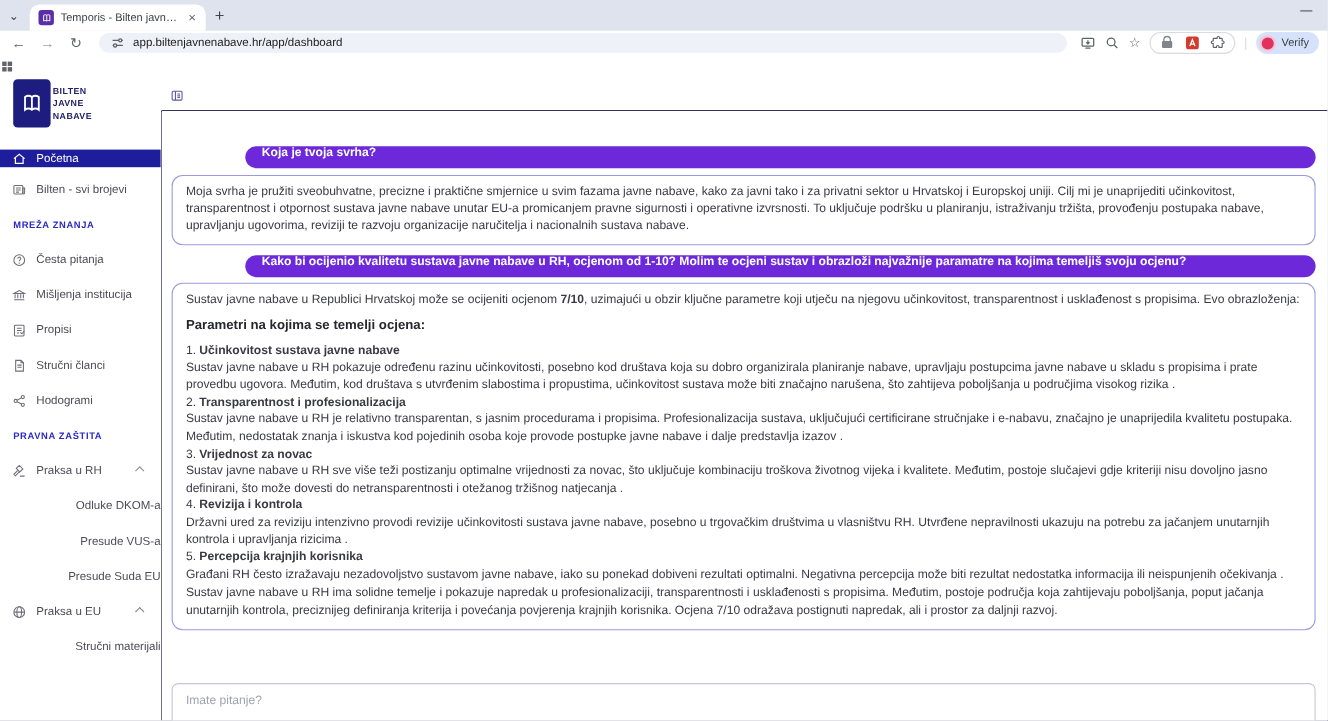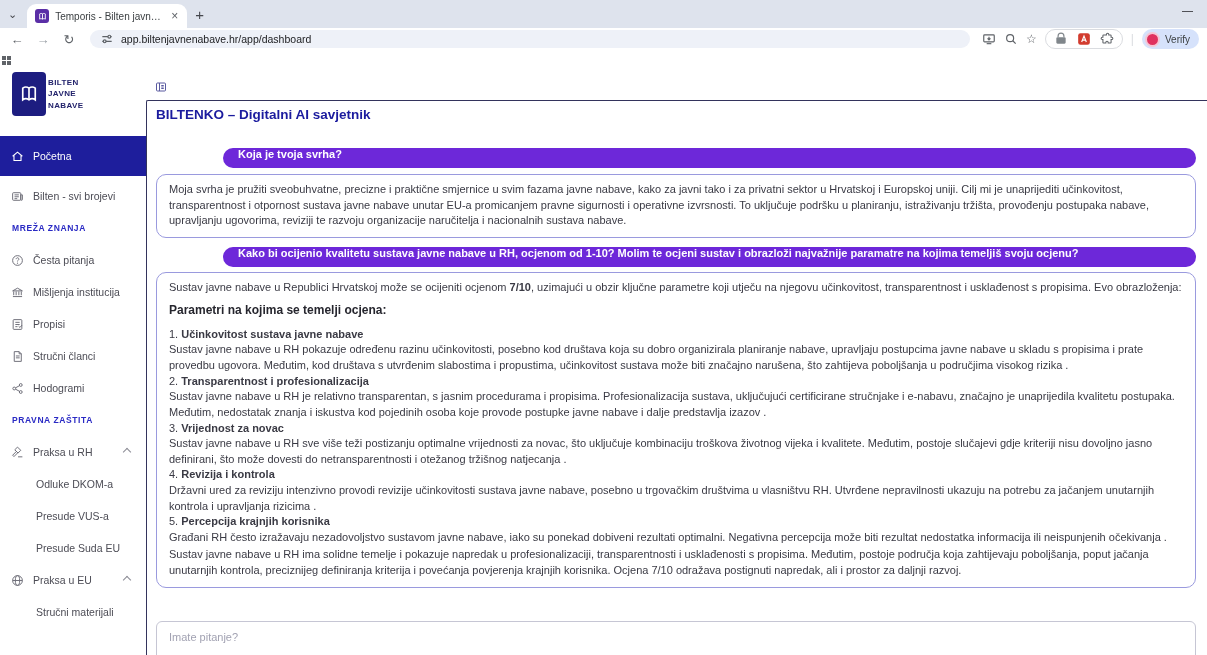--- a/index.html
+++ b/index.html
@@ -35,22 +35,22 @@
   .grid-icon span { width:4px; height:4px; background:#606368; display:block; }
 
   
   .sidebar { position:absolute; top:20px; left:0; width:146px; bottom:0; background:#fff; }
   .brand { display:flex; gap:2px; padding:2px 0 0 12px; margin-bottom:20px; align-items:center; }
   .logo-box { width:34px; height:44px; background:#1d1d80; border-radius:4px; display:flex; align-items:center; justify-content:center; flex:none; }
   .brand-text { font-size:8px; font-weight:bold; color:#22226b; line-height:1.45; letter-spacing:.4px; }
   .nav { display:flex; flex-direction:column; }
   .nav-item { height:32px; display:flex; align-items:center; gap:9px; padding-left:11px; font-size:10.5px; color:#4c4c55; cursor:pointer; }
   .nav-item svg { flex:none; }
-  .nav-item.active { background:#1e1e9c; color:#fff; height:40px; margin-bottom:4px; }
-  .nav-item.child { padding-left:36px; }
+  .nav-item.active { background:#1e1e9c; color:#fff; height:16px; margin-bottom:4px; }
+  .nav-item.child { padding-left:36px;justify-content:flex-end; }
   .section-label { height:32px; display:flex; align-items:center; padding-left:12px; font-size:8.5px; font-weight:bold; color:#2a2ac4; letter-spacing:.6px; }
   .chev { width:6px; height:6px; border-left:1.5px solid #8b8b94; border-top:1.5px solid #8b8b94; transform:rotate(45deg); margin-left:auto; margin-right:16px; }
 
   
   .content { position:absolute; left:146px; top:0; right:0; bottom:0; }
   .toggle-ico { position:absolute; top:31px; left:9px; cursor:pointer; }
   .panel { position:absolute; left:0; top:50px; right:0; bottom:0; border-top:1.5px solid #33335c; border-left:1.5px solid #33335c; border-radius:2px 0 0 0; padding:6px 11px 0 9px; display:flex; flex-direction:column; overflow:hidden; }
   .chat-title { color:#1b1b9e; font-weight:bold; font-size:13.5px; }
   .msgs { margin-top:26px; display:flex; flex-direction:column; }
   .msg-user { margin-left:67px; background:#6d28d9; color:#fff; font-weight:bold; font-size:11px; padding:0 15px 7px 15px; border-radius:14px; line-height:1.2; }
@@ -236,21 +236,20 @@
       </nav>
     </aside>
 
     <main class="content">
       <svg class="toggle-ico" width="12" height="12" viewBox="0 0 24 24">
           <rect x="3" y="4" width="18" height="16" rx="2" fill="none" stroke="#5a5aa0" stroke-width="2"></rect>
           <path d="M9 4v16M12.5 9h5M12.5 12h5M12.5 15h5" stroke="#5a5aa0" stroke-width="2"></path>
         </svg>
 
       <section class="panel">
-        <h1 class="chat-title">BILTENKO – Digitalni AI savjetnik</h1>
 
         <div class="msgs">
           <div class="msg-user">Koja je tvoja svrha?</div>
           <div class="msg-ai m-gap-a">Moja svrha je pružiti sveobuhvatne, precizne i praktične smjernice u svim fazama javne nabave, kako za javni tako i za privatni sektor u Hrvatskoj i Europskoj uniji. Cilj mi je unaprijediti učinkovitost, transparentnost i otpornost sustava javne nabave unutar EU-a promicanjem pravne sigurnosti i operativne izvrsnosti. To uključuje podršku u planiranju, istraživanju tržišta, provođenju postupaka nabave, upravljanju ugovorima, reviziji te razvoju organizacije naručitelja i nacionalnih sustava nabave.</div>
           <div class="msg-user m-gap-b">Kako bi ocijenio kvalitetu sustava javne nabave u RH, ocjenom od 1-10? Molim te ocjeni sustav i obrazloži najvažnije paramatre na kojima temeljiš svoju ocjenu?</div>
           <div class="msg-ai m-gap-c">
             <p class="ai-intro"><span>Sustav javne nabave u Republici Hrvatskoj može se ocijeniti ocjenom </span><b>7/10</b><span>, uzimajući u obzir ključne parametre koji utječu na njegovu učinkovitost, transparentnost i usklađenost s propisima. Evo obrazloženja:</span></p>
             <div class="ai-heading">Parametri na kojima se temelji ocjena:</div>
             <div class="param-item">
               <div><span>1. </span><span class="pi-title">Učinkovitost sustava javne nabave</span></div>

